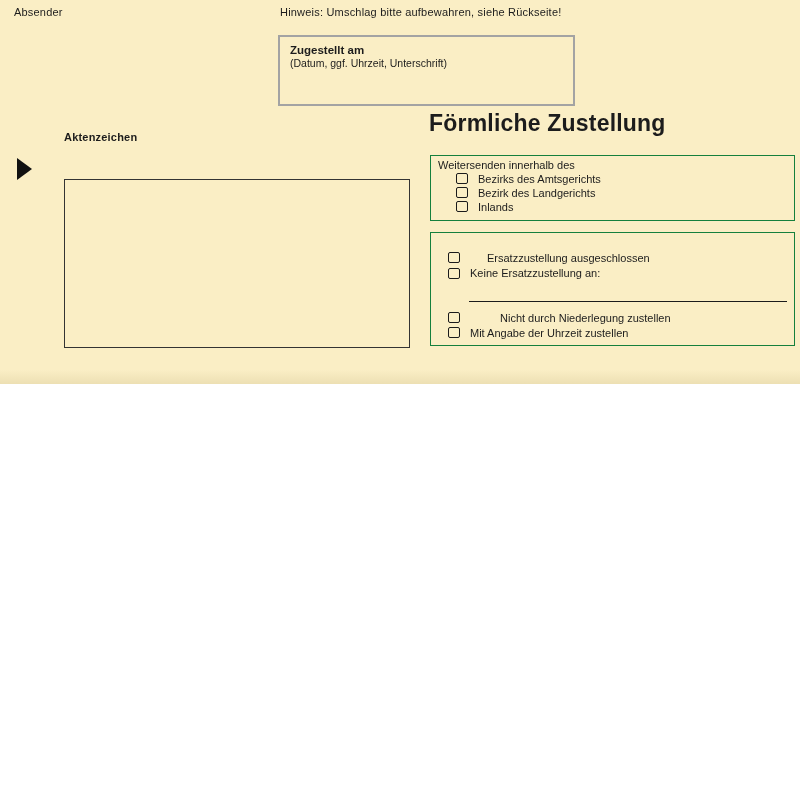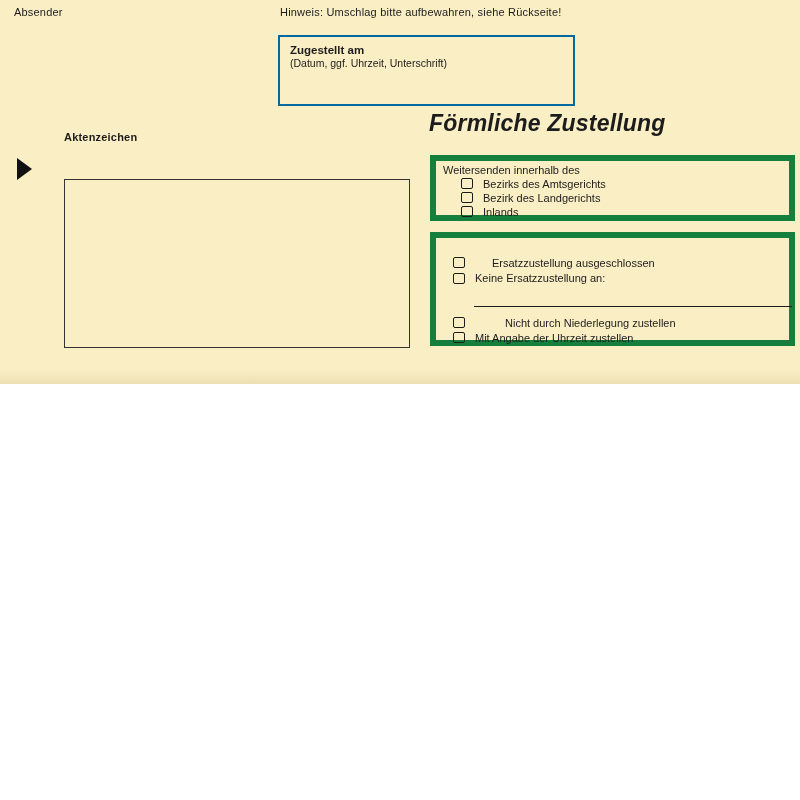--- a/index.html
+++ b/index.html
@@ -18,45 +18,45 @@
     pointer-events: none;
   }
 
   .abs { position: absolute; }
 
   .small-label { font-size: 11px; letter-spacing: 0.2px; }
 
   
   .zu-box {
     left: 278px; top: 35px; width: 297px; height: 71px;
-    border: 2px solid #0369a1; padding: 7px 8px 0 10px;
+    border: 2px solid #a3a3a3; padding: 7px 8px 0 10px;
   }
   .zu-title { font-size: 11.5px; font-weight: bold; }
   .zu-sub   { font-size: 10.5px; margin-top: 1px; }
 
   
   .form-title {
     left: 429px; top: 110px;
-    font-size: 23px; font-weight: bold; letter-spacing: 0.2px; white-space: nowrap; font-style: italic;
+    font-size: 23px; font-weight: bold; letter-spacing: 0.2px; white-space: nowrap;
   }
 
   
   .arrow-marker {
     left: 17px; top: 158px; width: 0; height: 0;
     border-left: 15px solid #111; border-top: 11px solid transparent; border-bottom: 11px solid transparent;
   }
 
   
   .window-box {
     left: 64px; top: 179px; width: 346px; height: 169px;
     border: 1.5px solid #333;
   }
 
   
-  .rule-box { border: 6px solid #15803d; }
+  .rule-box { border: 1px solid #15803d; }
   .ws-box { left: 430px; top: 155px; width: 365px; height: 66px; padding: 3px 6px 0 7px; }
   .ws-title { font-size: 11px; }
   .vm-box { left: 430px; top: 232px; width: 365px; height: 114px; }
   .vm-legend {
     position: absolute; top: -8px; left: 28px;
     background: var(--env-bg, #FAEEC5); padding: 0 7px;
     font-size: 11px; font-weight: bold; white-space: nowrap;
   }
 
   .cb-row { position: absolute; display: flex; align-items: center; gap: 10px; height: 13px; }

